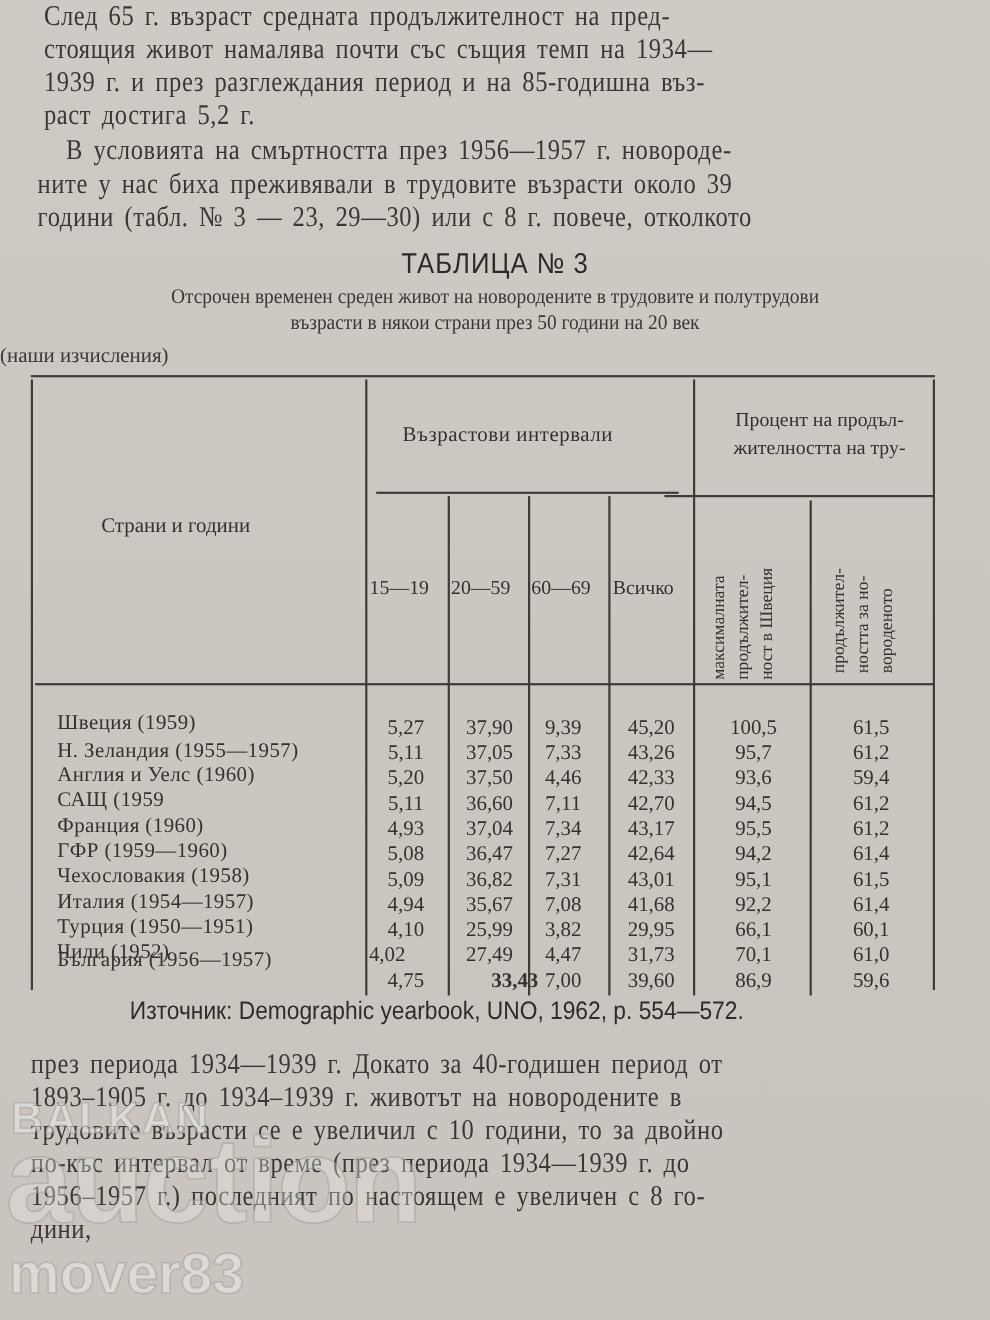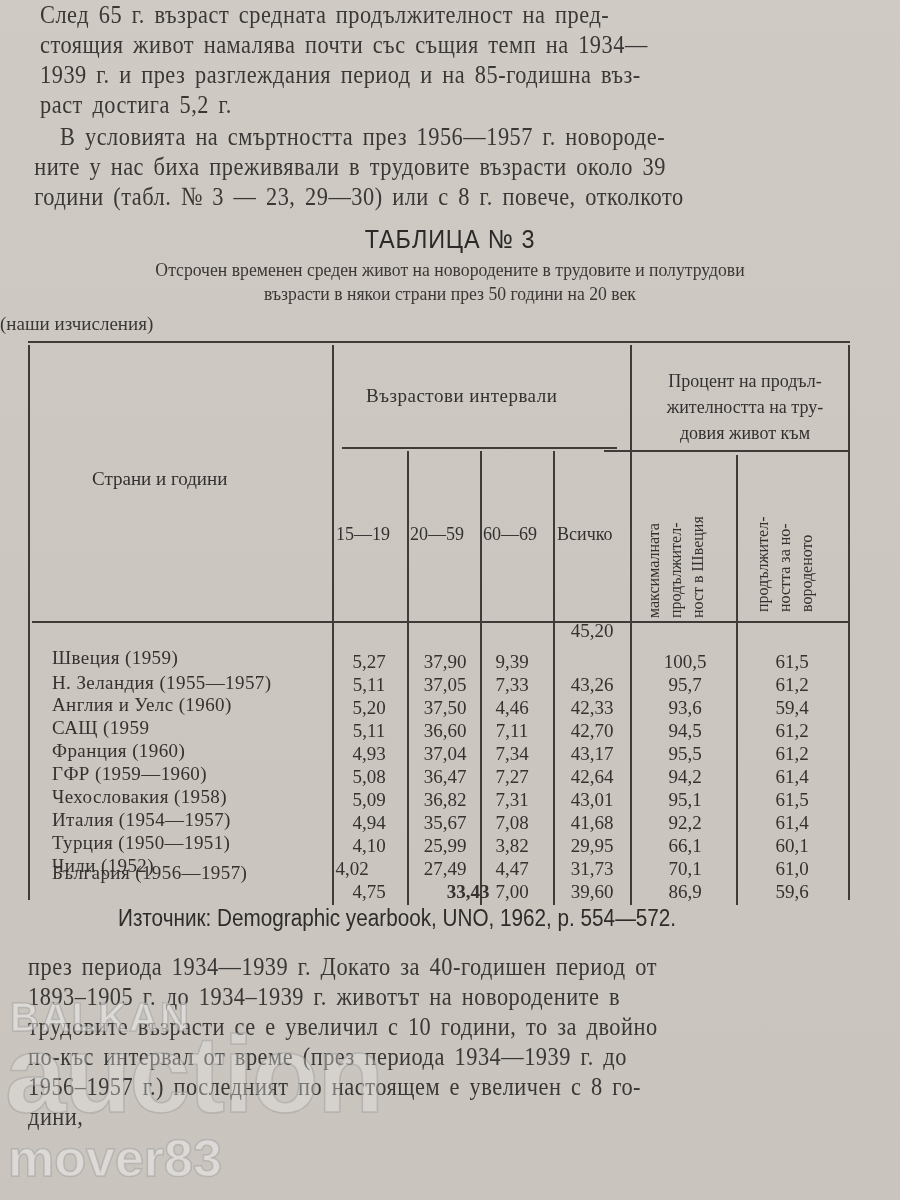--- a/index.html
+++ b/index.html
@@ -198,21 +198,20 @@
     <div class="vline" style="left:630px; top:345px; height:560px;"></div>
     <div class="vline" style="left:736px; top:455px; height:450px;"></div>
     <div class="vline" style="left:848px; top:345px; height:555px;"></div>
   </div>
 
   <div class="hdr hdr-countries">Страни и години</div>
   <div class="hdr hdr-age">Възрастови интервали</div>
   <div class="hdr hdr-pct">
     <div>Процент на продъл-</div>
     <div>жителността на тру-</div>
-    <div>довия живот към</div>
   </div>
 
   <div class="hdr-sub" style="left:336px;">15—19</div>
   <div class="hdr-sub" style="left:410px;">20—59</div>
   <div class="hdr-sub" style="left:483px;">60—69</div>
   <div class="hdr-sub" style="left:557px;">Всичко</div>
 
   <div class="rot" style="left:643px; top:618px;">
     <div>максималната</div>
     <div>продължител-</div>
@@ -224,21 +223,21 @@
     <div>вороденото</div>
   </div>
 
   <div class="rows">
 
     <div>
       <span class="cell country" style="top:647px;">Швеция (1959)</span>
       <span class="cell num" style="top:651px; left:343px; width:52px;">5,27</span>
       <span class="cell num" style="top:651px; left:412px; width:66px;">37,90</span>
       <span class="cell num" style="top:651px; left:484px; width:56px;">9,39</span>
-          <span class="cell num" style="top:620px; left:557px; width:70px;">45,20</span>
+          <span class="cell num" style="top:651px; left:557px; width:70px;">45,20</span>
       <span class="cell num" style="top:651px; left:640px; width:90px;">100,5</span>
       <span class="cell num" style="top:651px; left:742px; width:100px;">61,5</span>
     </div>
     <div>
       <span class="cell country" style="top:672px;">Н. Зеландия (1955—1957)</span>
       <span class="cell num" style="top:674px; left:343px; width:52px;">5,11</span>
       <span class="cell num" style="top:674px; left:412px; width:66px;">37,05</span>
       <span class="cell num" style="top:674px; left:484px; width:56px;">7,33</span>
       <span class="cell num" style="top:674px; left:557px; width:70px;">43,26</span>
       <span class="cell num" style="top:674px; left:640px; width:90px;">95,7</span>

